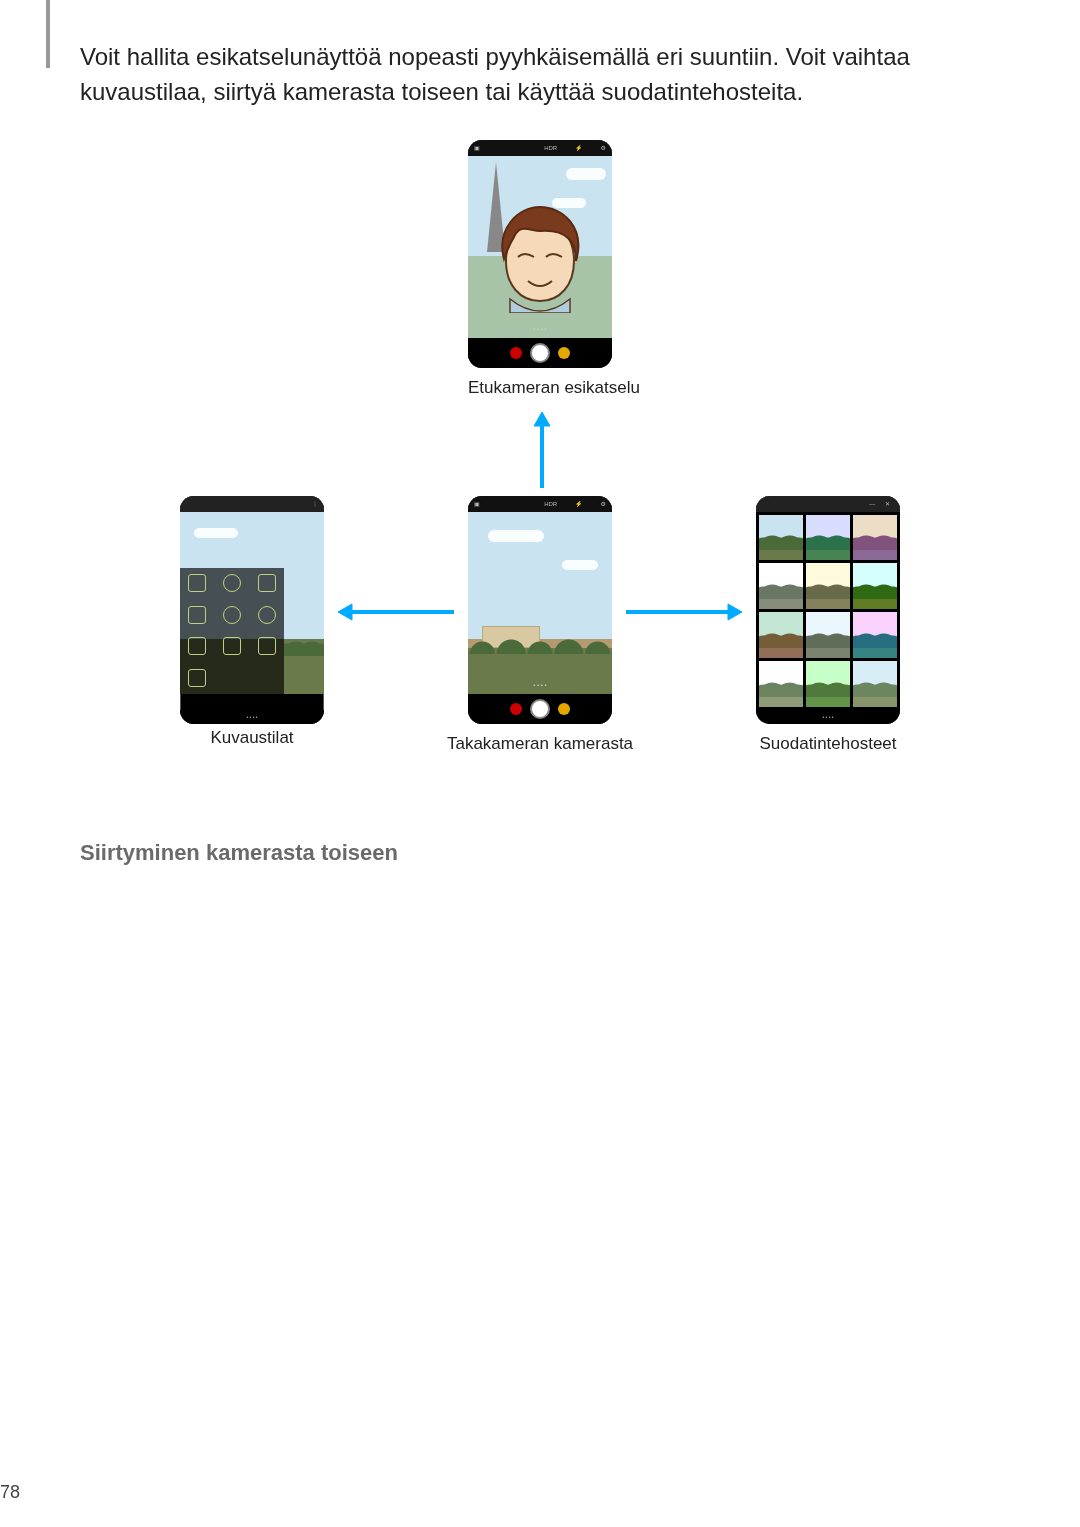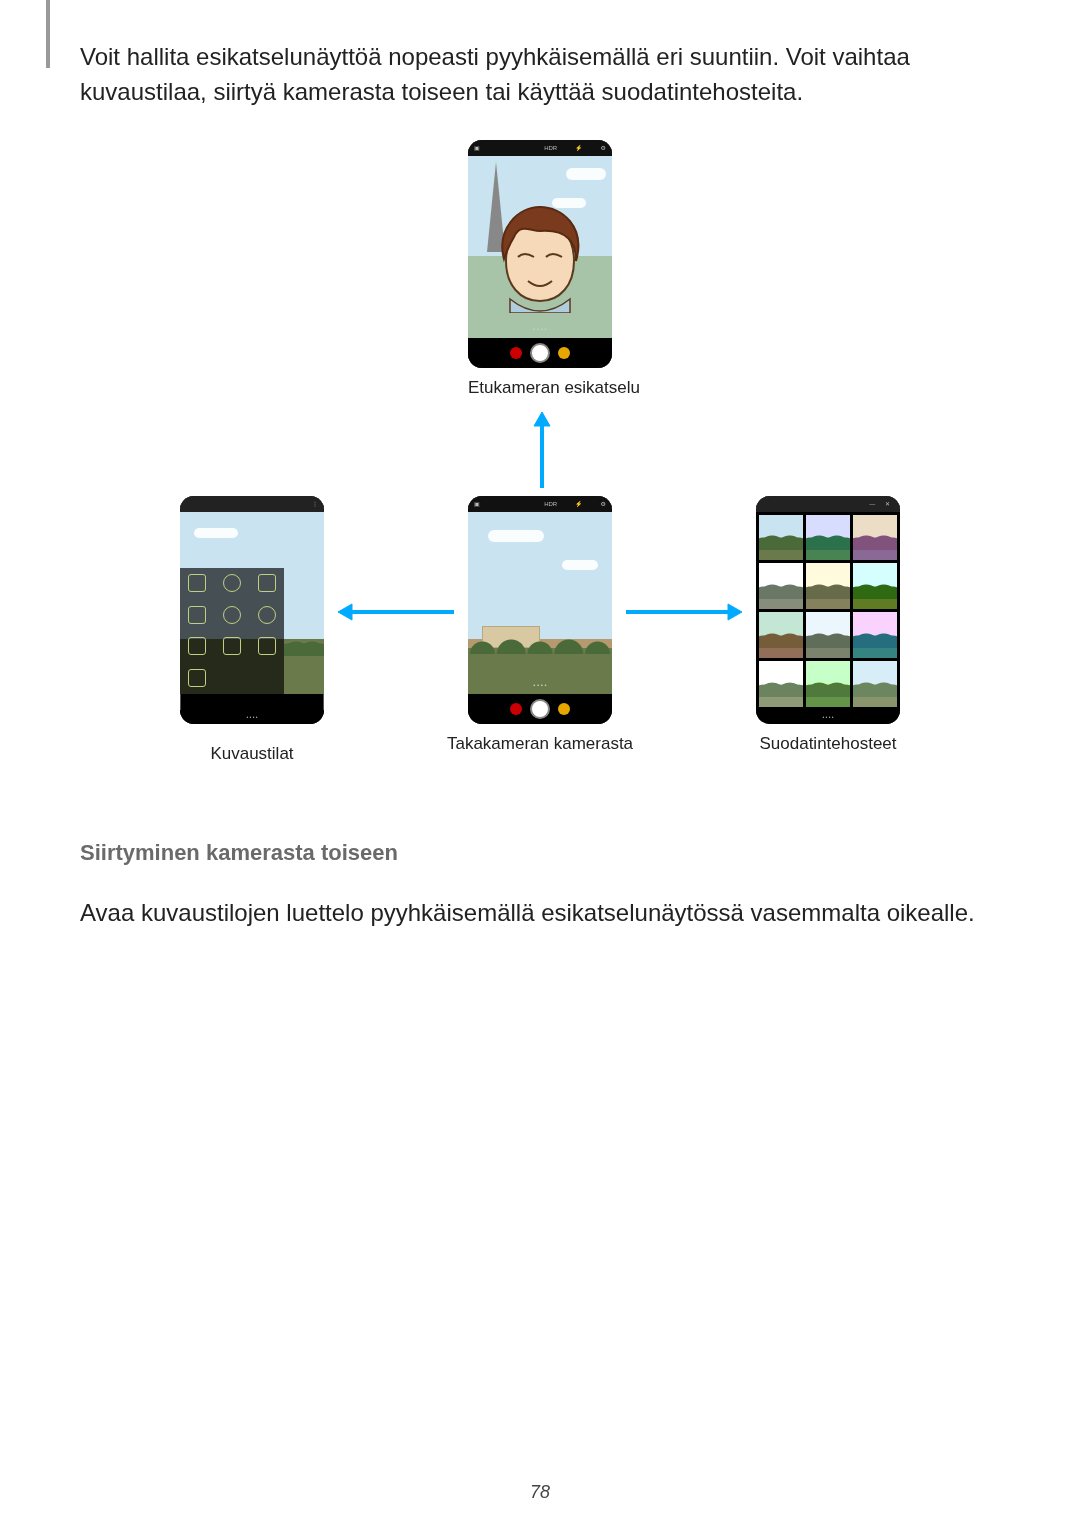--- a/index.html
+++ b/index.html
@@ -164,24 +164,23 @@
     font-weight: 700;
     color: #6a6a6a;
     margin: 0 0 14px 0;
   }
   .section { margin-bottom: 30px; margin-top: 8px; }
 
   .page-num {
     position: absolute;
     bottom: 24px;
     left: 0; right: 0;
-    text-align: center;
+    text-align: left;
     font-size: 18px;
     color: #444;
-    font-style: italic;
   }
 
   .hdr-icons { display:flex; gap:18px; align-items:center; font-size:6px; color:#bbb;}
 </style>
 </head>
 <body>
 
 <div class="page">
   <div class="tab-marker"></div>
 
@@ -271,21 +270,21 @@
           </div>
           <div class="side">
             <div class="trees"></div>
           </div>
         </div>
       </div>
       <div class="bottombar" style="height:14px;">
         <span style="color:#aaa;font-size:5px;">• • • •</span>
       </div>
     </div>
-    <div class="caption" style="left:100px; top:604px; width:144px;">Kuvaustilat</div>
+    <div class="caption" style="left:100px; top:588px; width:144px;">Kuvaustilat</div>
 
     <svg class="arrow" style="left:258px; top:462px; width:116px; height:20px;" viewBox="0 0 116 20">
       <line x1="116" y1="10" x2="6" y2="10" stroke="#00aaff" stroke-width="4"></line>
       <polygon points="0,10 14,2 14,18" fill="#00aaff"></polygon>
     </svg>
 
     <div class="phone" style="left:388px; top:356px;">
       <div class="topbar">
         <span>▣</span>
         <span class="hdr-icons">
@@ -387,17 +386,16 @@
     </div>
     <div class="caption" style="left:646px; top:594px; width:204px;">Suodatintehosteet</div>
 
   </div>
 
   <div class="section">
     <h3 class="sub">Siirtyminen kamerasta toiseen</h3>
   </div>
 
   <div class="section">
-    <p class="body">Avaa kuvaustilojen luettelo pyyhkäisemällä esikatselunäytössä vasemmalta oikealle.</p>
   </div>
 
   <div class="page-num">78</div>
 </div>
 
 </body></html>

